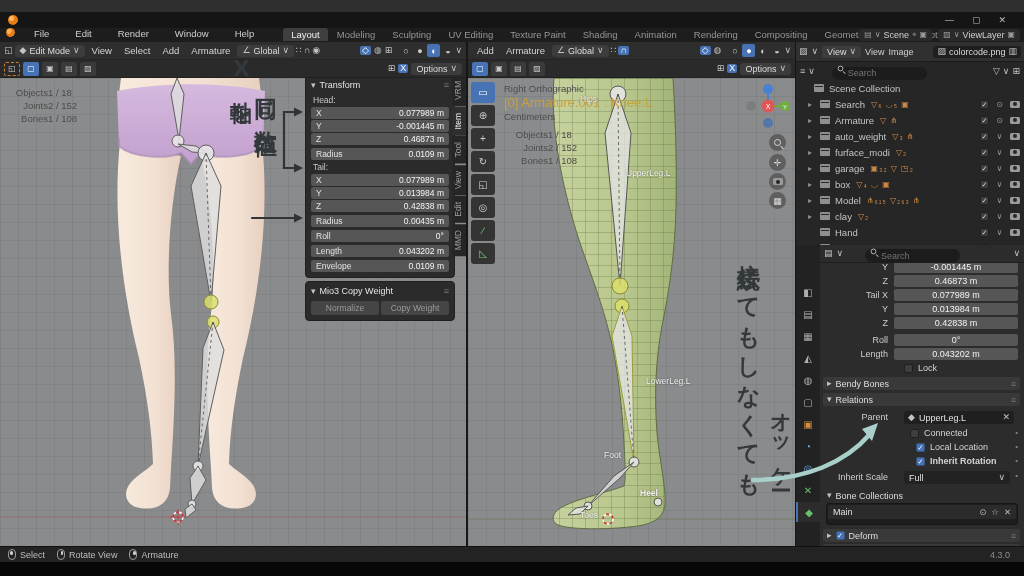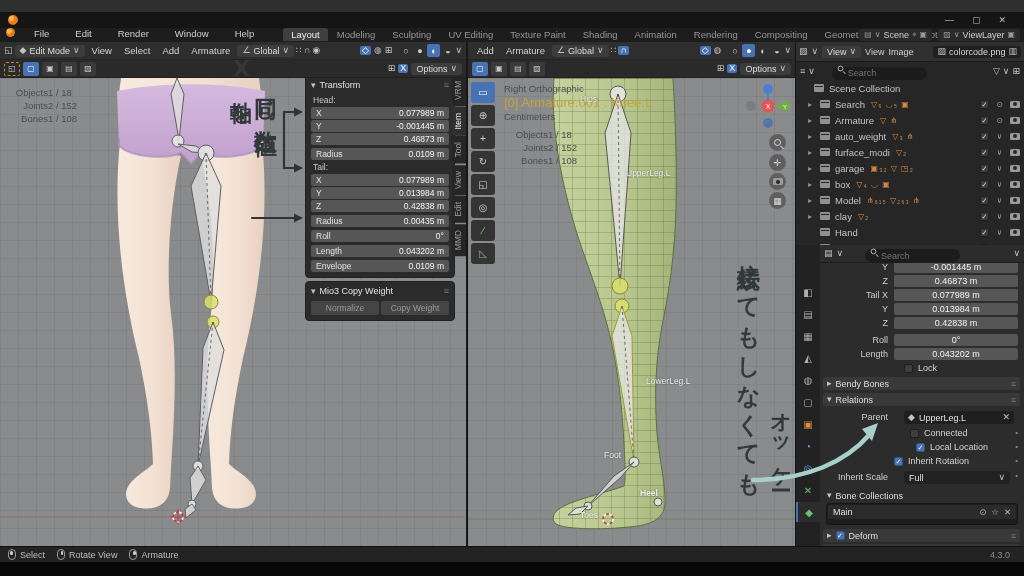--- a/index.html
+++ b/index.html
@@ -760,21 +760,21 @@
           <div class="chk-row" style="left:90px; top:183px;">
               <span class="chk"></span>
               <span>Connected</span>
             </div>
           <span class="dot-r" style="top:183px;">•</span>
           <div class="chk-row" style="left:90px; top:197px;margin-left:6px;">
               <span class="chk on">✓</span>
               <span>Local Location</span>
             </div>
           <span class="dot-r" style="top:197px;">•</span>
-          <div class="chk-row" style="left:74px; top:211px;">
+          <div class="chk-row" style="left:96px; top:211px;font-weight:bold;">
               <span class="chk on">✓</span>
               <span>Inherit Rotation</span>
             </div>
           <span class="dot-r" style="top:211px;">•</span>
           <div class="prow" style="top:226px;">
               <span class="plab">Inherit Scale</span>
             </div>
           <div class="drop-field" style="top:226px;">
             <span>Full</span>
             <span class="gi" style="margin-left:auto;">∨</span>

